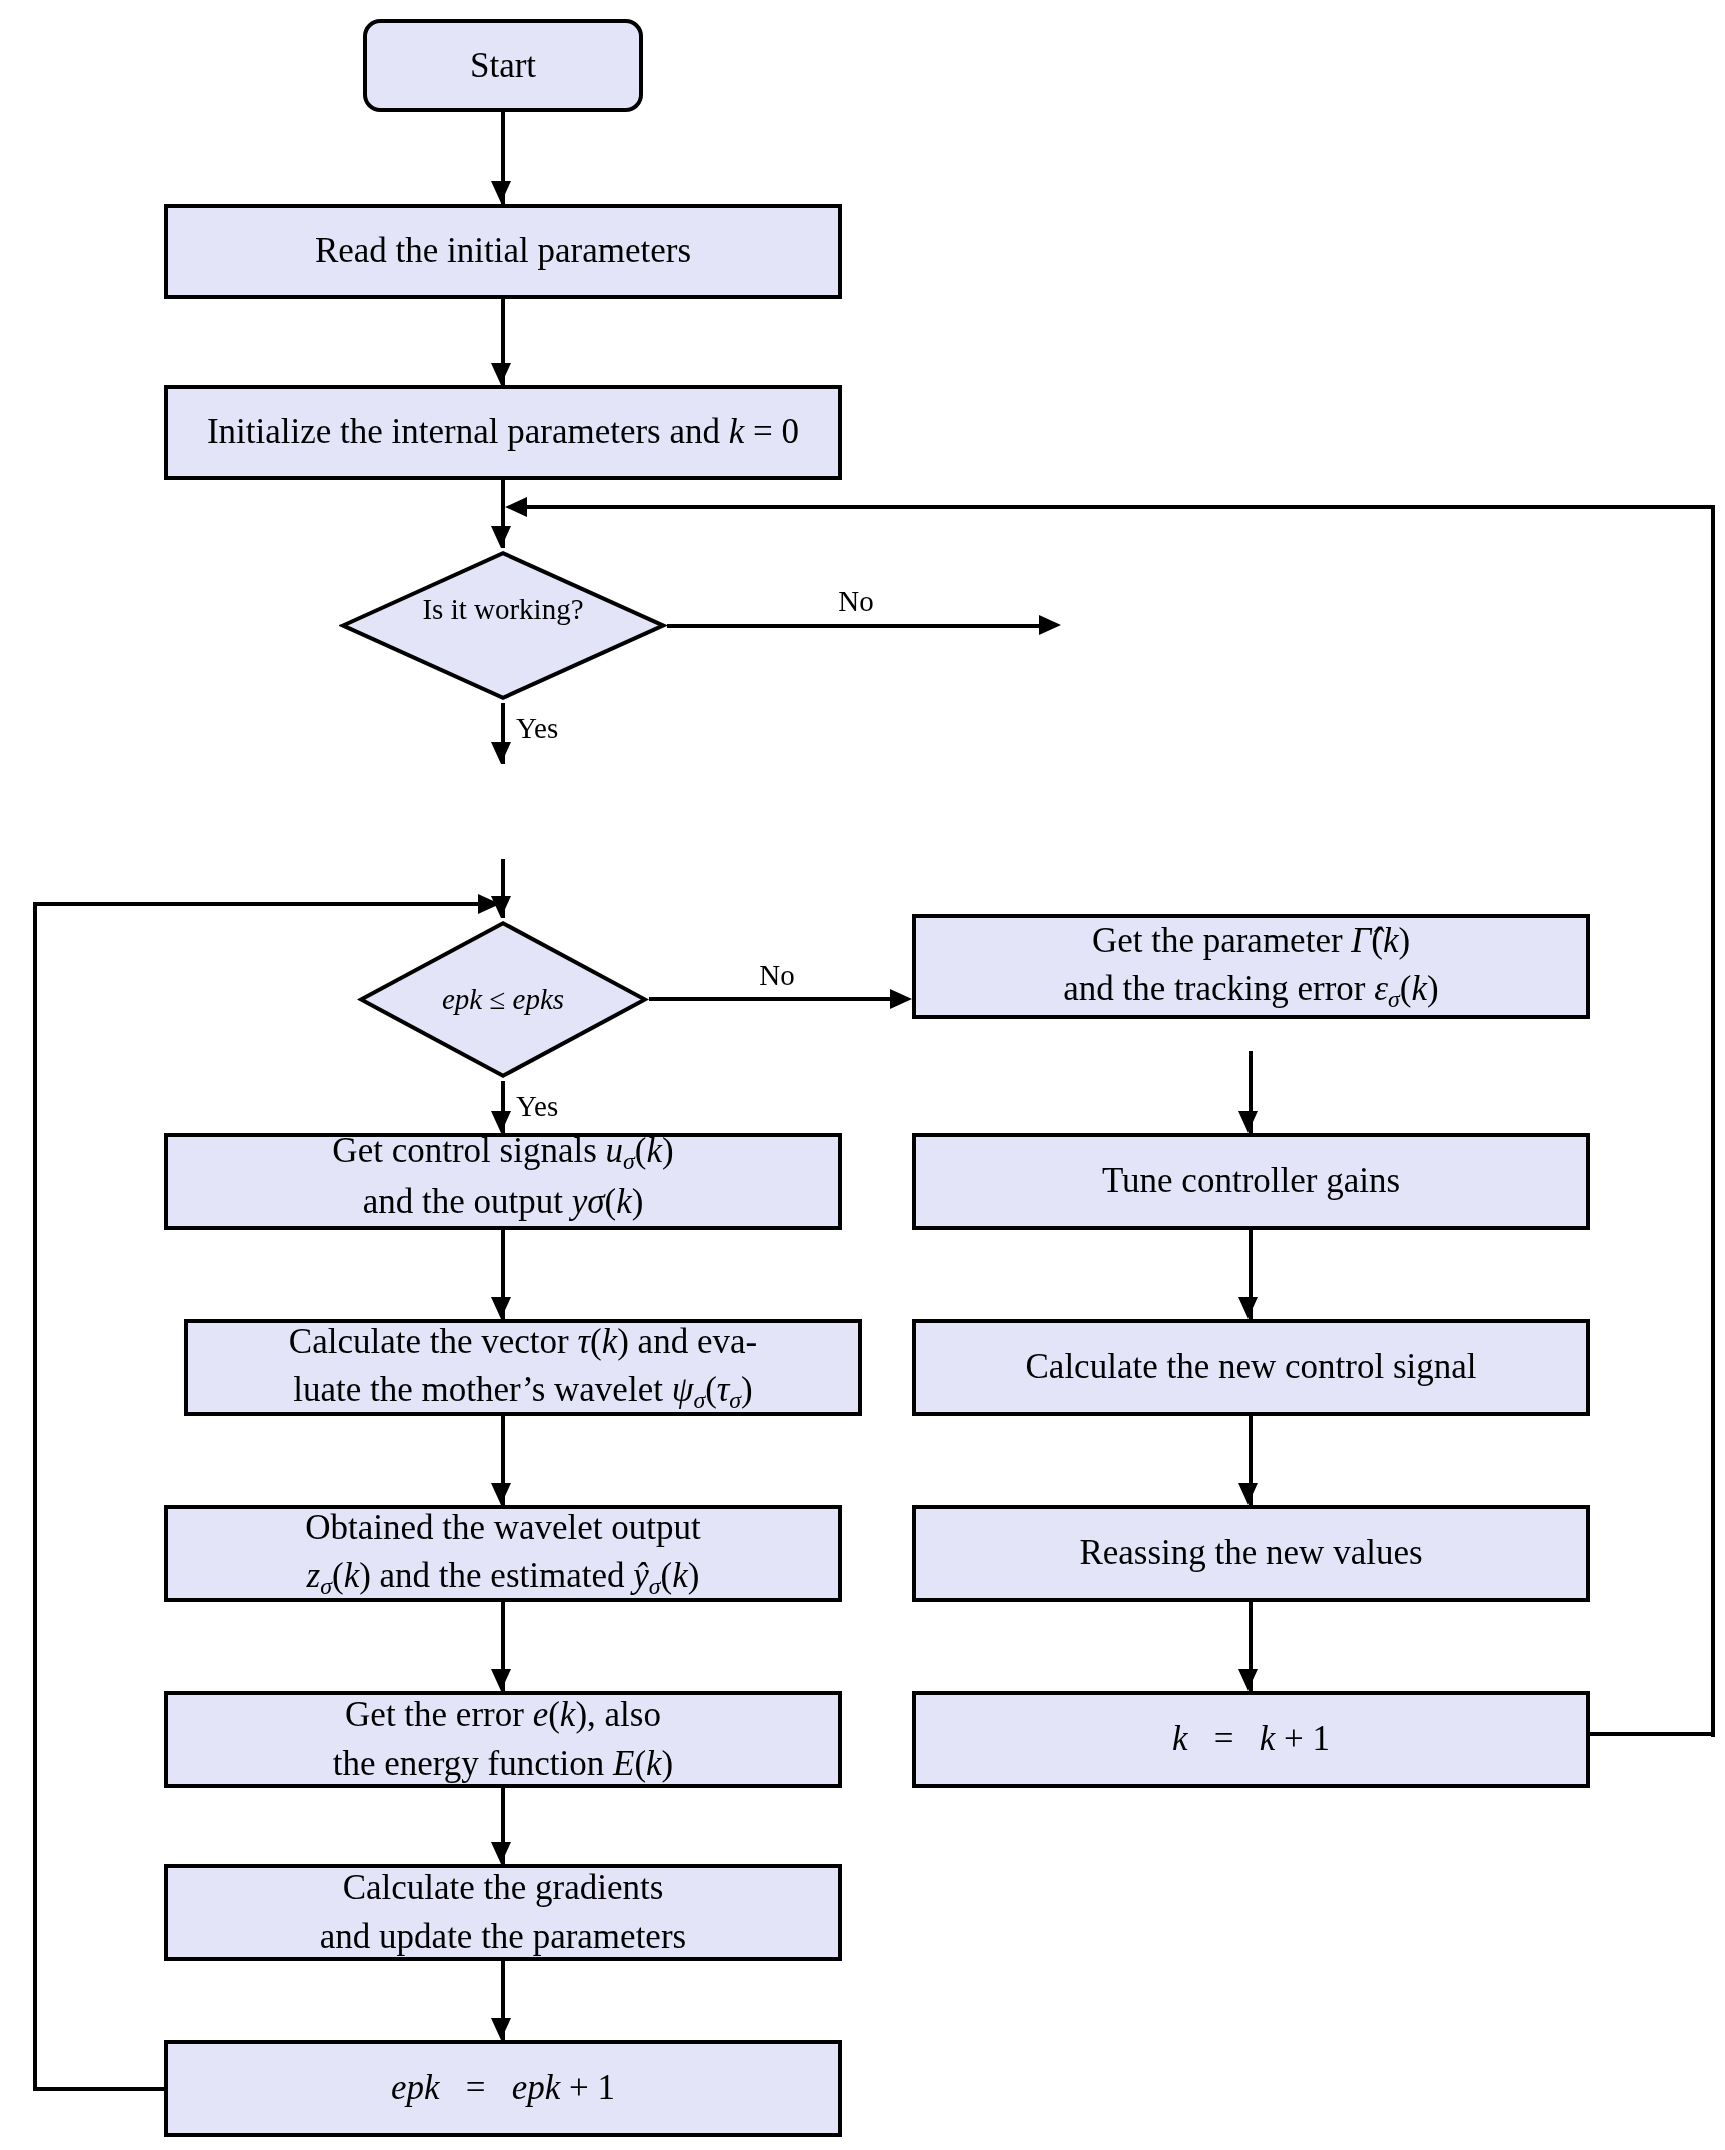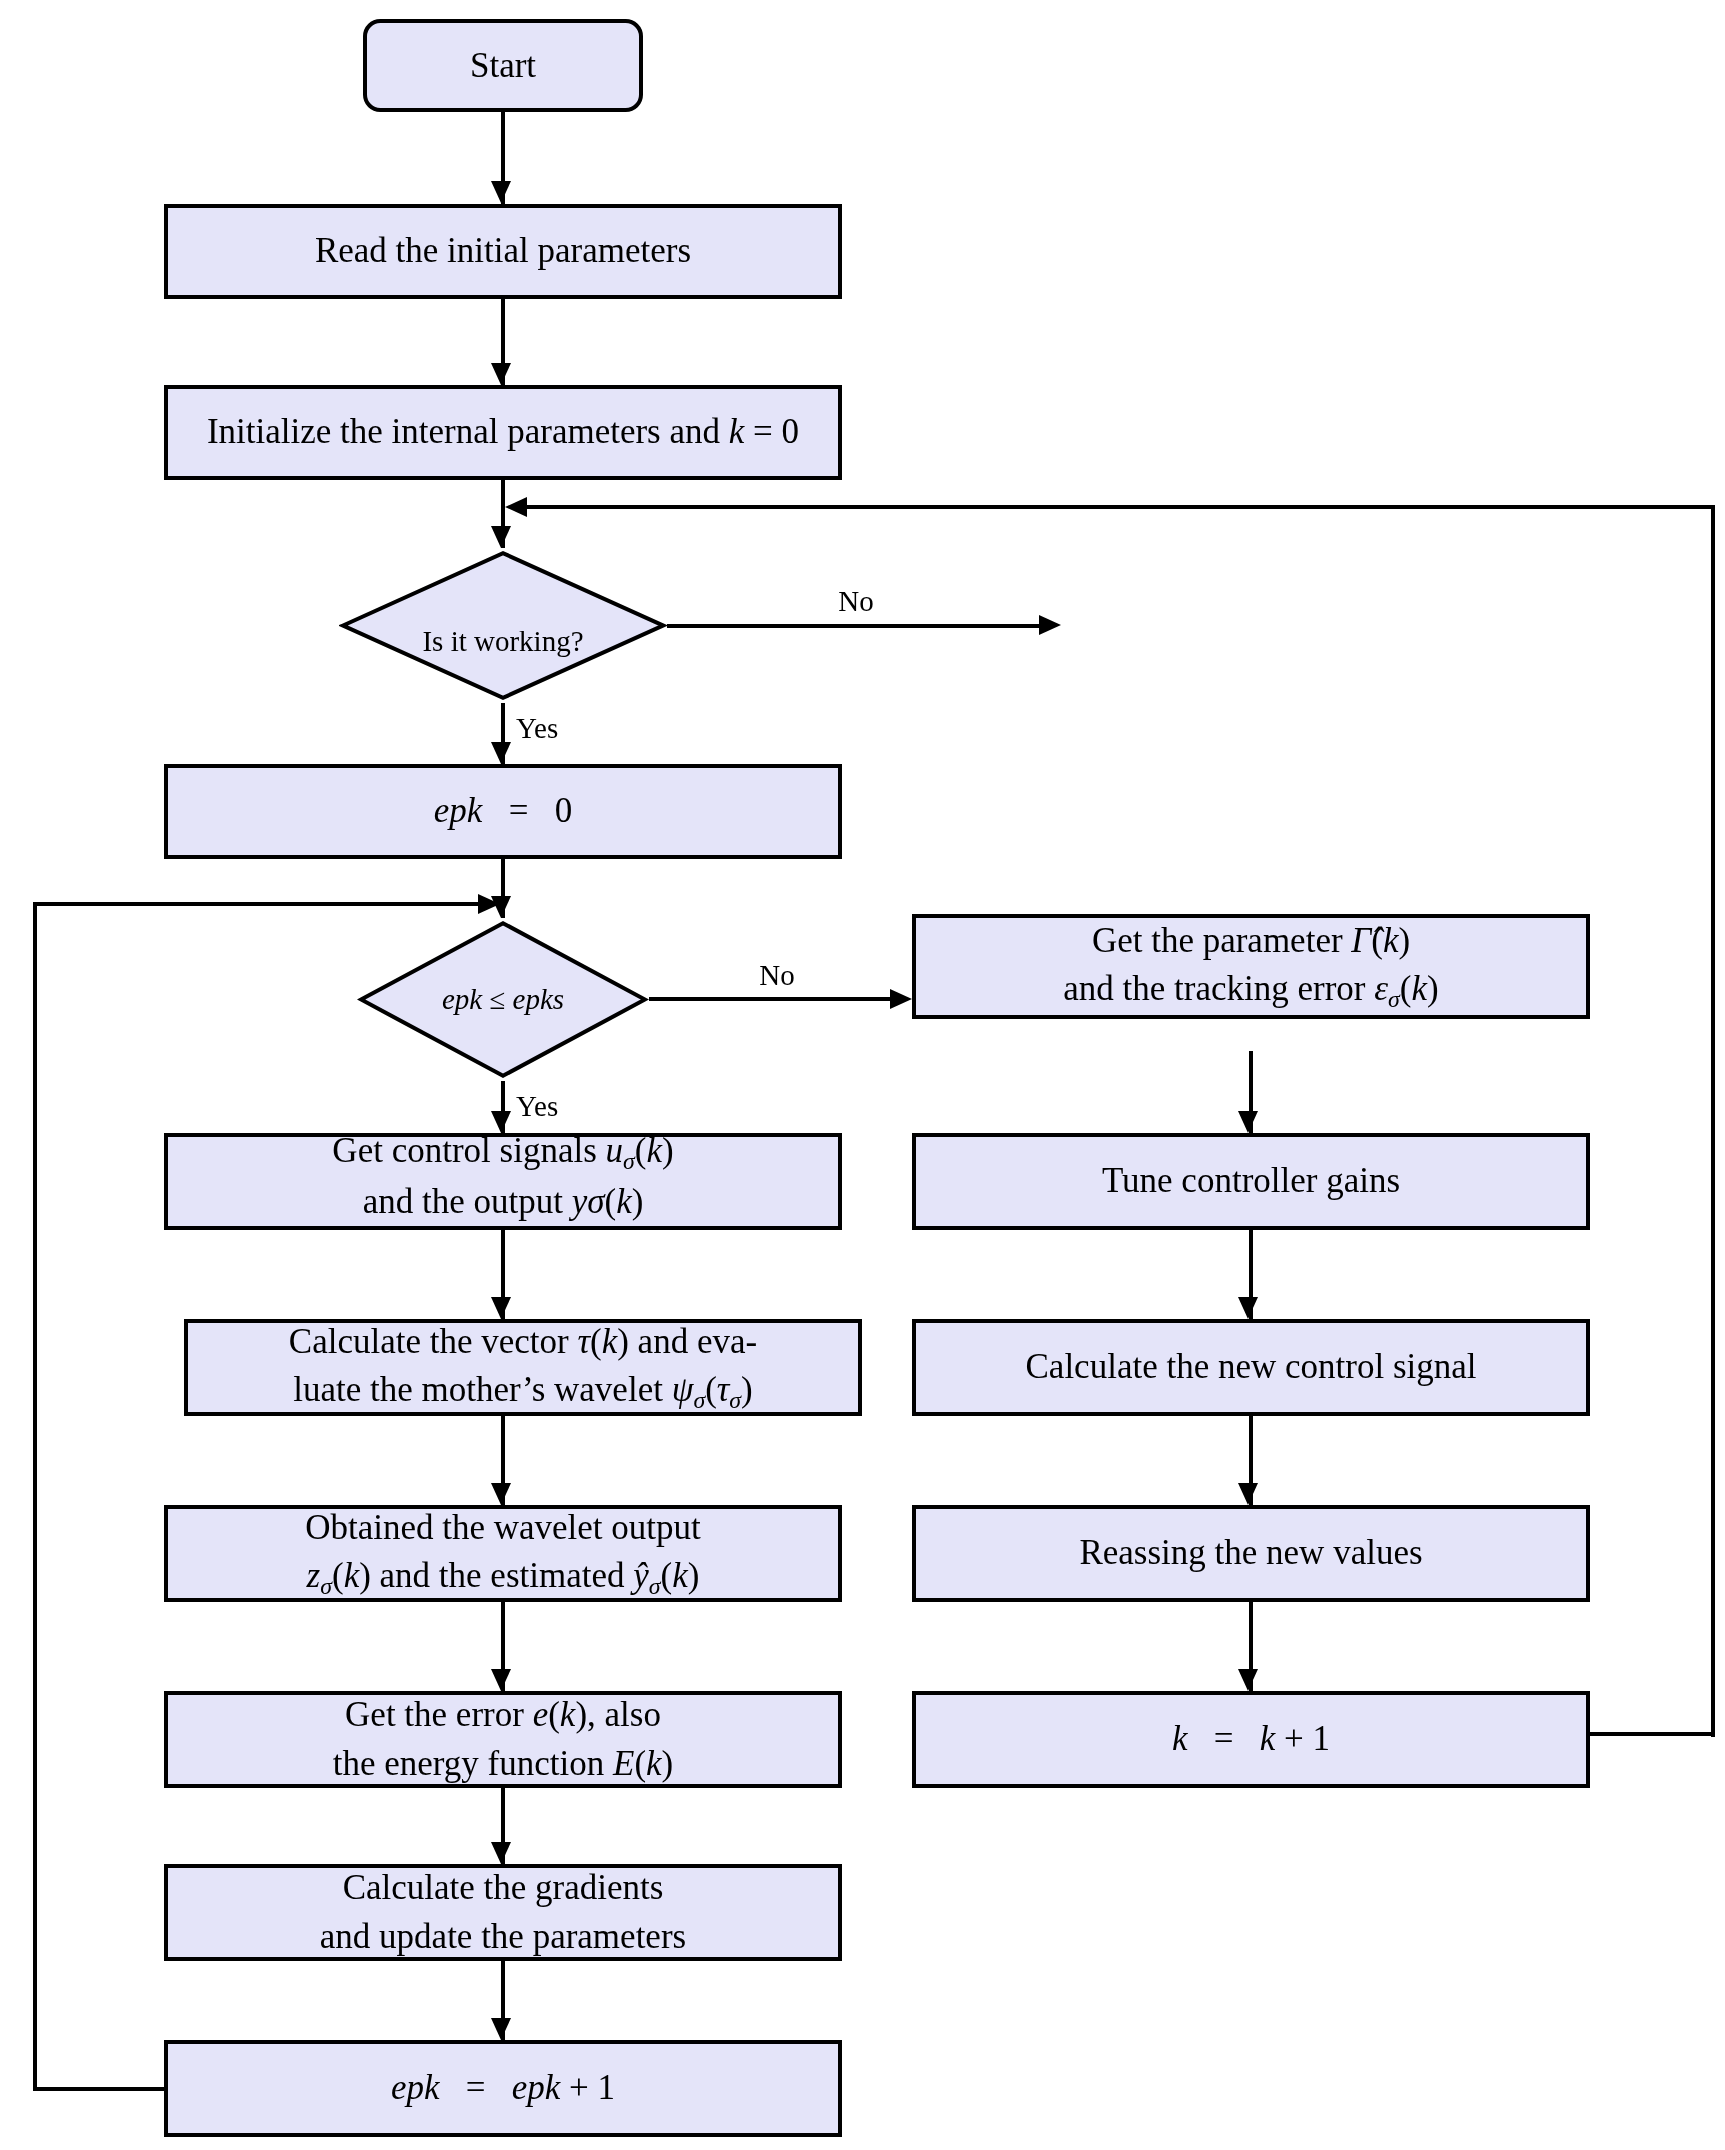--- a/index.html
+++ b/index.html
@@ -89,28 +89,25 @@
     <span class="line"><span>Read the initial parameters</span></span>
   </div>
 
   <div class="node" style="left:164px;top:385px;width:678px;height:95px;">
     <span class="line"><span>Initialize the internal parameters and </span><span class="it">k</span><span> = 0</span></span>
   </div>
 
   <svg class="diamond" style="left:339px;top:548px;" width="328" height="155" viewBox="0 0 644 304">
     <polygon points="8,152 322,10 636,152 322,294" fill="#e4e4f9" stroke="#000000" stroke-width="8"></polygon>
   </svg>
-  <div class="dtext" style="left:339px;top:564px;width:328px;height:155px;">
+  <div class="dtext" style="left:339px;top:532px;width:328px;height:155px;">
     <span class="line"><span>Is it working?</span></span>
   </div>
 
 
-  <div class="node" style="left:164px;top:764px;width:678px;height:95px;">
-    <span class="line"><span class="it">epk</span><span>&nbsp;&nbsp;&nbsp;=&nbsp;&nbsp;&nbsp;0</span></span>
-  </div>
 
   <svg class="diamond" style="left:357px;top:918px;" width="292" height="163" viewBox="0 0 574 320">
     <polygon points="8,160 287,10 566,160 287,310" fill="#e4e4f9" stroke="#000000" stroke-width="8"></polygon>
   </svg>
   <div class="dtext" style="left:357px;top:918px;width:292px;height:163px;">
     <span class="line"><span class="it">epk</span><span> ≤ </span><span class="it">epks</span></span>
   </div>
 
   <div class="node" style="left:912px;top:914px;width:678px;height:105px;">
     <span class="line"><span>Get the parameter </span><span class="it">Γ̂</span><span>(</span><span class="it">k</span><span>)</span></span>

